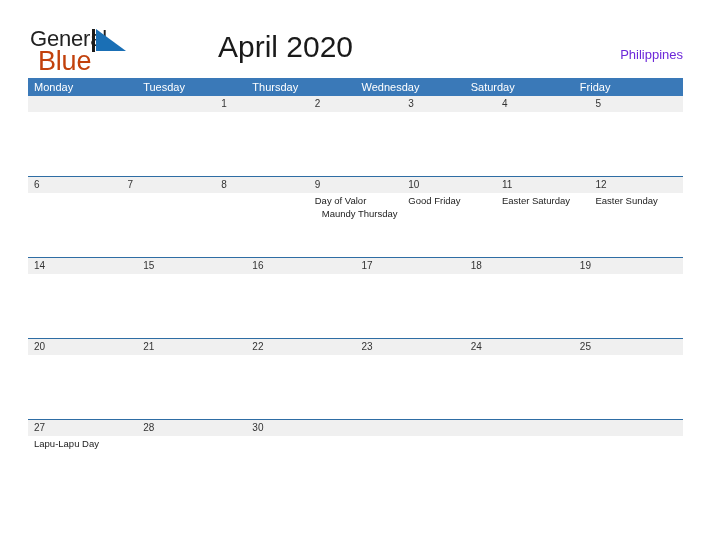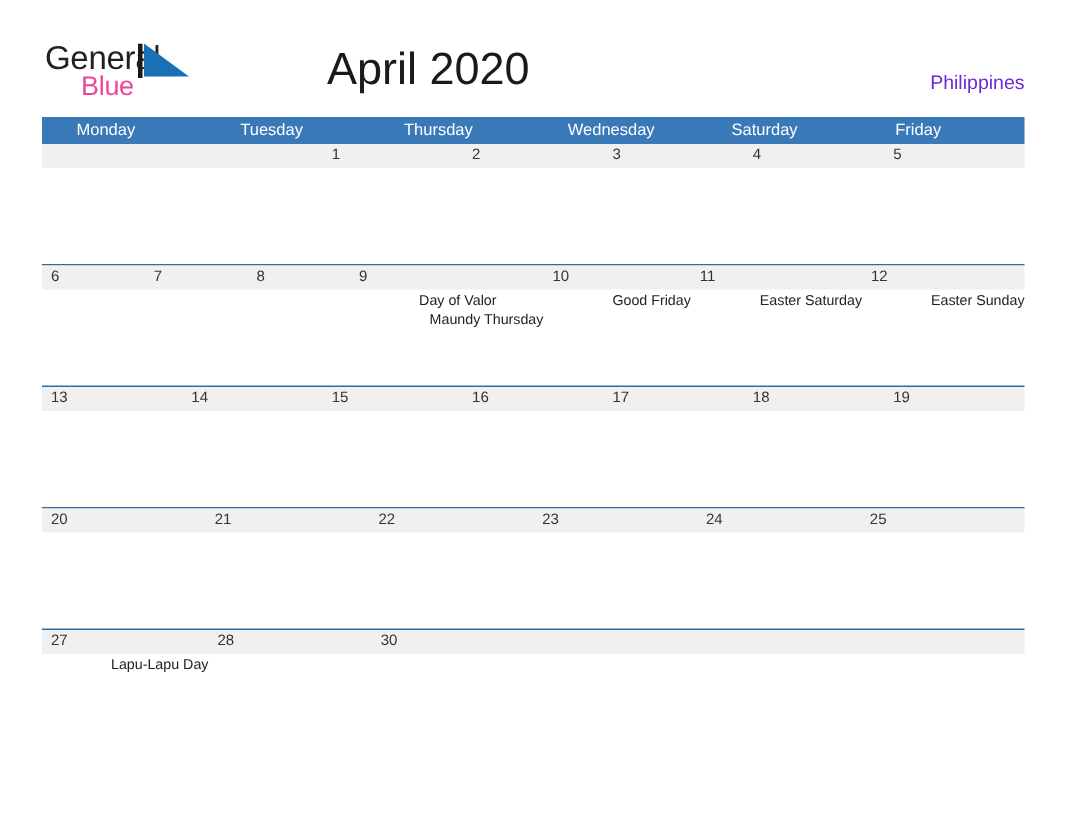--- a/index.html
+++ b/index.html
@@ -37,24 +37,24 @@
     position: absolute;
     left: 0px;
     top: 0px;
     font-size: 22px;
     color: #222222;
     letter-spacing: -0.2px;
     font-family: "Liberation Sans", sans-serif;
   }
   .brand-blue {
     position: absolute;
-    left: 24px;
+    left: 8px;
     top: 20px;
-    font-size: 18px;
-    color: #ec4899;
+    font-size: 27px;
+    color: #c2410c;
     letter-spacing: -0.2px;
     font-family: "Liberation Sans", sans-serif;
   }
   .brand-flag {
     position: absolute;
     left: 62px;
     top: 1px;
     width: 36px;
     height: 23px;
   }
@@ -94,21 +94,21 @@
     display: flex;
     width: 100%;
     height: 18px;
     background: #3a79b8;
   }
   .weekday-cell {
     flex: 1 1 0;
     font-size: 11px;
     color: #ffffff;
     line-height: 18px;
-    padding-left: 23px;
+    padding-left: 6px;
     box-sizing: border-box;
     font-family: "Liberation Sans", sans-serif;
     white-space: nowrap;
     overflow: hidden;
   }
 
   .week-row {
     width: 100%;
     border-top: 1px solid #2e6da4;
     box-sizing: border-box;
@@ -149,21 +149,20 @@
   }
   .events {
     margin-top: 1px;
   }
   .event {
     font-size: 9.5px;
     color: #222222;
     line-height: 13px;
     white-space: nowrap;
     font-family: "Liberation Sans", sans-serif;
-    margin-left: 40px;
   }
   .event.indented {
     padding-left: 7px;
   }
 </style>
 </head>
 <body>
 
 <div class="page-header">
 
@@ -252,23 +251,20 @@
             <span class="day-number">12</span>
             <div class="events">
               <div class="event">Easter Sunday</div>
             </div>
           </div>
         </div>
       </div>
       <div class="week-row">
         <div class="week-row-inner">
           <div class="day-cell">
-            <span class="day-number">13</span>
-          </div>
-          <div class="day-cell">
             <span class="day-number">14</span>
           </div>
           <div class="day-cell">
             <span class="day-number">15</span>
           </div>
           <div class="day-cell">
             <span class="day-number">16</span>
           </div>
           <div class="day-cell">
             <span class="day-number">17</span>

